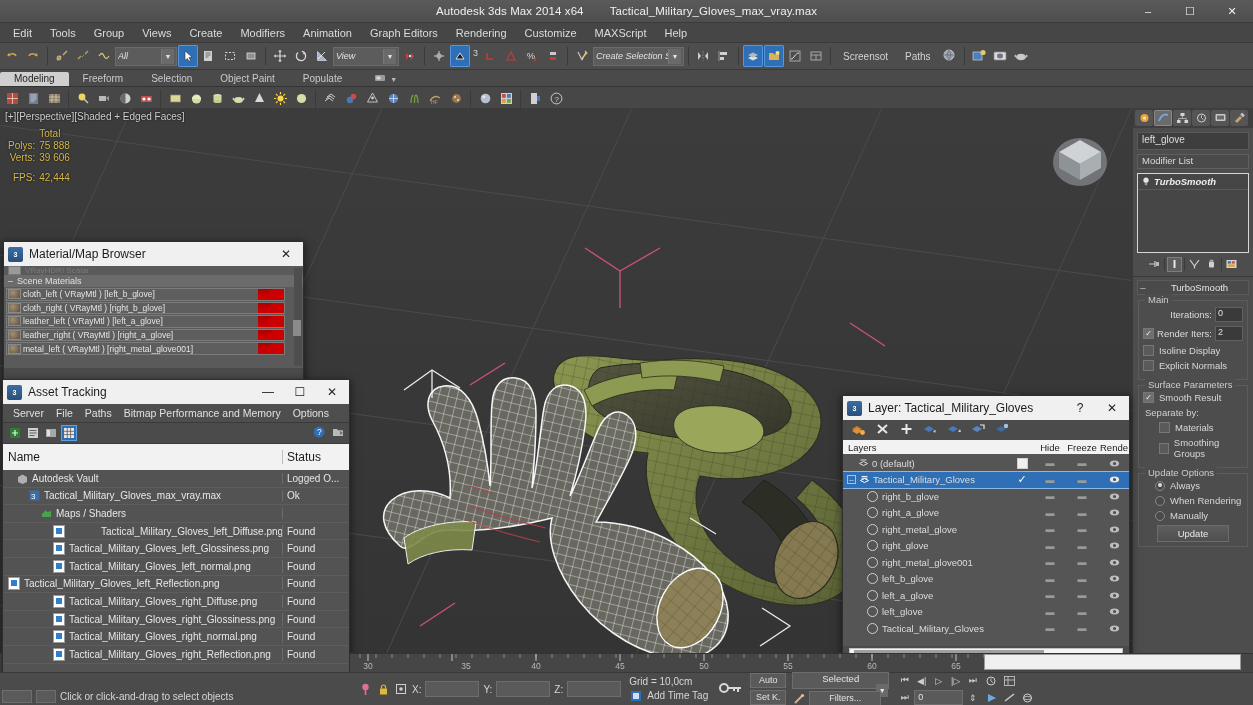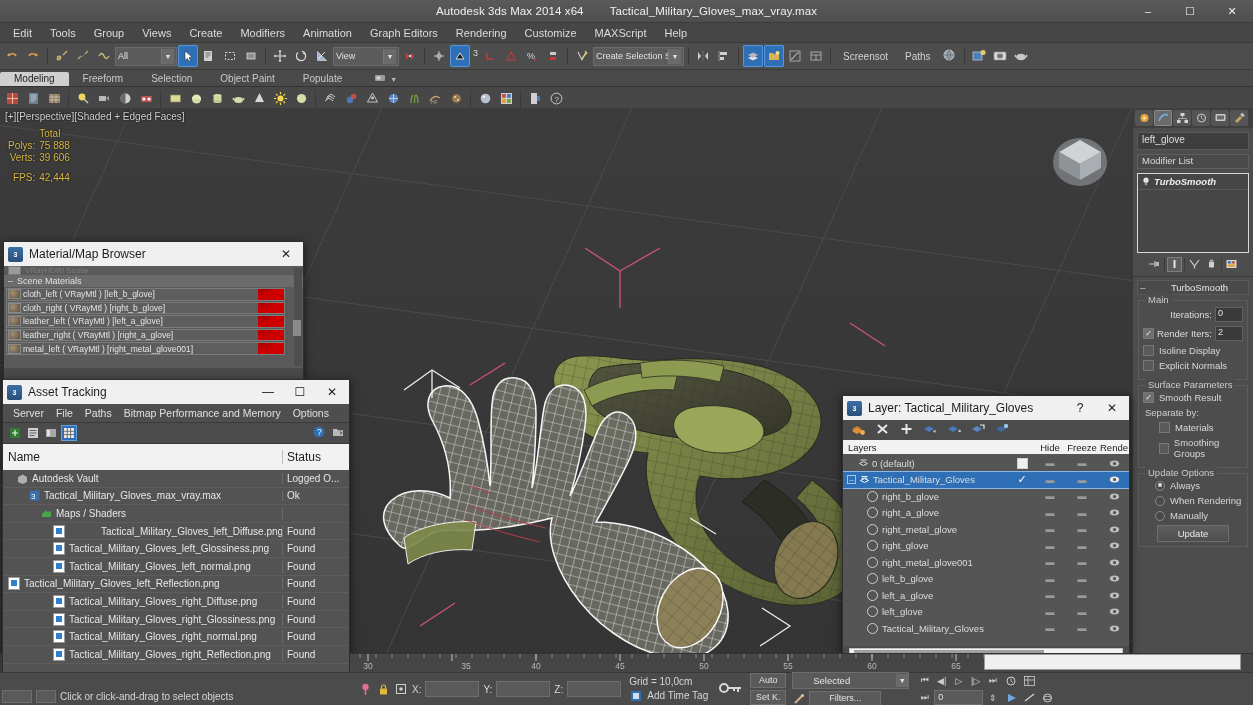--- a/index.html
+++ b/index.html
@@ -16,21 +16,21 @@
   
   .menubar{height:19px;background:#464646;display:flex;align-items:center;padding-left:4px;border-bottom:1px solid #3a3a3a;}
   .menu-item{padding:2px 9px;font-size:11px;color:#dcdcdc;white-space:nowrap;}
 
   
   .maintoolbar{height:26px;background:#4d4d4d;display:flex;align-items:center;gap:1px;padding:0 2px;border-bottom:1px solid #3a3a3a;}
   .tb{width:20px;height:22px;display:flex;align-items:center;justify-content:center;border-radius:2px;position:relative;}
   .tb.active{background:#2f6fb5;box-shadow:inset 0 0 0 1px #5596dd;}
   .tbsep{width:1px;height:18px;background:#3a3a3a;margin:0 3px;}
   .tcombo{height:17px;background:#5c5c5c;border:1px solid #6b6b6b;display:flex;align-items:center;font-size:9px;color:#e2e2e2;padding:0 2px;}
-  .tcombo .cv{flex:1;overflow:hidden;white-space:nowrap;}
+  .tcombo .cv{flex:1;overflow:hidden;white-space:nowrap;font-style:italic;}
   .tcombo .arw{width:12px;text-align:center;background:#6a6a6a;font-size:7px;border-left:1px solid #777;height:15px;line-height:15px;}
   .tblabel{font-size:10px;color:#d2d2d2;padding:0 8px;}
 
   
   .ribbon{height:16px;background:#4a4a4a;display:flex;align-items:flex-end;border-bottom:1px solid #333;}
   .rtab{font-size:10px;color:#c9c9c9;padding:1px 14px 2px 14px;}
   .rtab.sel{background:#cfcfcf;color:#222;border-radius:2px 2px 0 0;}
   .ribbon-row{height:23px;background:#474747;display:flex;align-items:center;gap:1px;padding:0 2px;border-bottom:1px solid #2e2e2e;}
   .ricon{width:20px;height:20px;display:flex;align-items:center;justify-content:center;}
 
@@ -145,21 +145,21 @@
   .timeslider{position:absolute;left:350px;top:653px;width:903px;height:20px;background:#464646;border-top:1px solid #333;}
   .ticks{position:absolute;left:0;right:0;top:0;height:9px;}
   .ticknum{position:absolute;top:7px;font-size:8.5px;color:#b8b8b8;transform:translateX(-50%);}
   .ts-handle{position:absolute;right:12px;top:0px;height:14px;width:255px;background:#f0f0f0;border:1px solid #9a9a9a;}
 
   
   .bottombar{position:absolute;left:0;bottom:0;width:1253px;height:32px;background:#4b4b4b;border-top:1px solid #383838;display:flex;align-items:center;}
   .stat-label{font-size:10px;color:#d6d6d6;}
   .mini{width:14px;height:14px;display:flex;align-items:center;justify-content:center;}
   .coordfield{width:52px;height:14px;background:#5a5a5a;border:1px solid #6d6d6d;}
-  .selbox{width:95px;height:15px;background:#5a5a5a;border:1px solid #6d6d6d;display:flex;align-items:center;font-size:9.5px;color:#e6e6e6;padding-left:20px;}
+  .selbox{width:95px;height:15px;background:#5a5a5a;border:1px solid #6d6d6d;display:flex;align-items:center;font-size:9.5px;color:#e6e6e6;padding-left:0;flex-direction:column;}
   .selbox .arw{margin-left:auto;width:12px;text-align:center;font-size:7px;background:#6a6a6a;height:13px;line-height:13px;}
   .autokey{width:34px;height:13px;background:#5a5a5a;border:1px solid #6e6e6e;font-size:9px;color:#e2e2e2;text-align:center;line-height:12px;}
   .filtersbtn{width:70px;height:13px;background:#5a5a5a;border:1px solid #6e6e6e;font-size:9px;color:#e2e2e2;text-align:center;line-height:12px;}
   .promptline{position:absolute;left:0;bottom:0;height:14px;display:flex;align-items:center;}
   .navico{width:15px;height:15px;display:flex;align-items:center;justify-content:center;color:#cfcfcf;font-size:9px;}
 </style>
 </head>
 <body>
 
 <div class="app">

